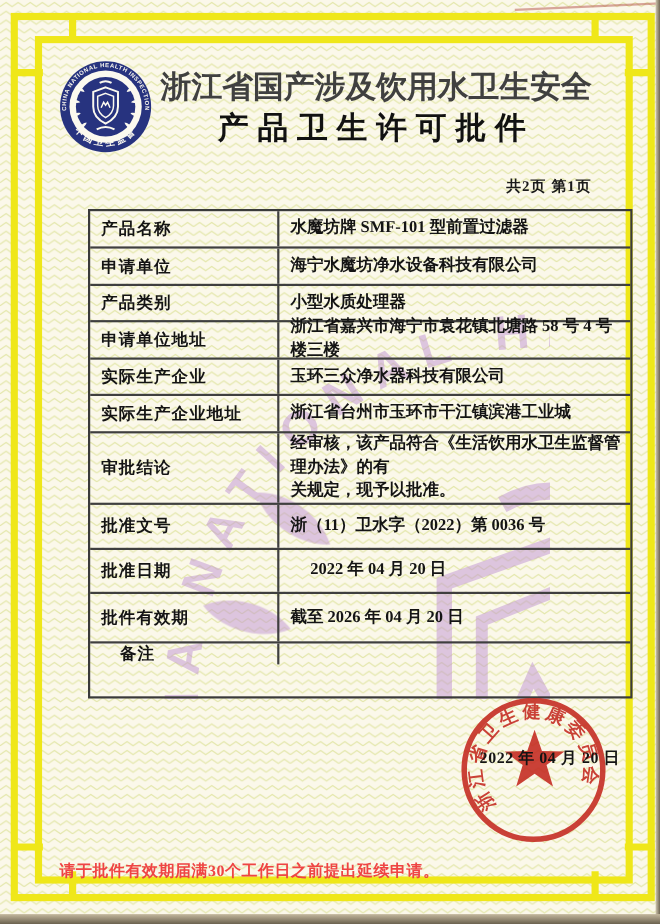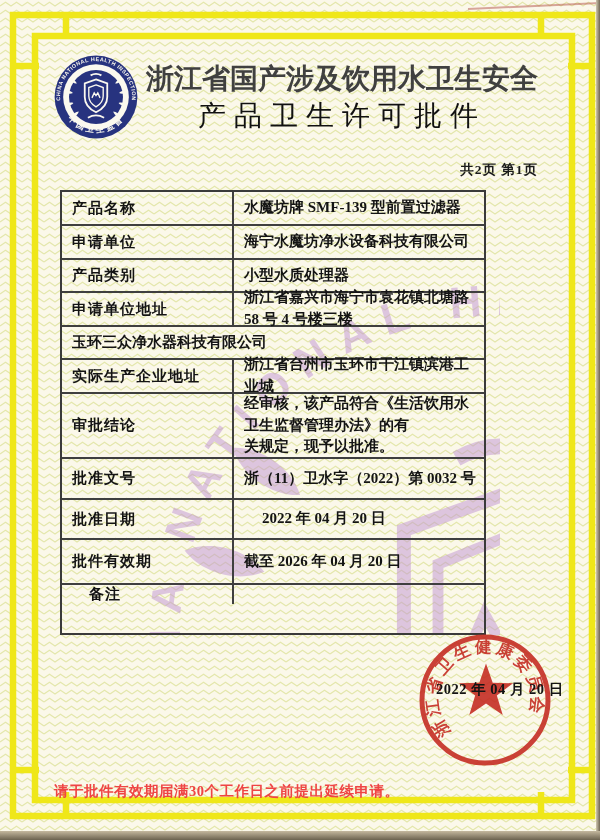--- a/index.html
+++ b/index.html
@@ -9,29 +9,29 @@
     font-family:"Liberation Serif","DejaVu Serif",serif;
   }
   
   .title-block{position:absolute;left:112px;right:28px;top:60px;text-align:center;z-index:6;}
   .title-line1{
     font-family:"Liberation Sans","DejaVu Sans",sans-serif;
     font-weight:bold;font-size:28px;color:#404040;letter-spacing:0px;line-height:1.35;white-space:nowrap;
   }
   .title-line2{
     font-family:"Liberation Sans","DejaVu Sans",sans-serif;
-    font-weight:normal;font-size:28px;color:#111;letter-spacing:8px;line-height:1.3;white-space:nowrap;
+    font-weight:bold;font-size:28px;color:#111;letter-spacing:8px;line-height:1.3;white-space:nowrap;
   }
   .page-info{
     position:absolute;top:161px;right:62px;z-index:6;
     font-size:13.5px;font-weight:bold;color:#1a1a1a;letter-spacing:1px;white-space:nowrap;
   }
   
   .lic-table{
-    position:absolute;left:60px;top:190px;width:426px;z-index:10;
+    position:absolute;left:80px;top:190px;width:495px;z-index:10;
     border:2.5px solid #3a3a3a;box-sizing:border-box;
   }
   .t-row{display:flex;border-bottom:2px solid #3f3f3f;}
   .t-row:last-child{border-bottom:none;flex-direction:column;}
   .t-label{
     width:172px;box-sizing:border-box;flex:none;border-right:2px solid #3f3f3f;
     display:flex;align-items:center;padding-left:10px;
     font-size:15px;font-weight:bold;color:#141414;letter-spacing:1px;
   }
   .t-value{
@@ -174,49 +174,50 @@
 
   <div class="title-block">
     <div class="title-line1">浙江省国产涉及饮用水卫生安全</div>
     <div class="title-line2">产品卫生许可批件</div>
   </div>
   <div class="page-info">共2页 第1页</div>
 
   <div class="lic-table">
     <div class="t-row h32">
       <div class="t-label">产品名称</div>
-      <div class="t-value">水魔坊牌 SMF-139 型前置过滤器</div>
+      <div class="t-value">水魔坊牌 SMF-101 型前置过滤器</div>
     </div>
     <div class="t-row h32">
       <div class="t-label">申请单位</div>
       <div class="t-value">海宁水魔坊净水设备科技有限公司</div>
     </div>
     <div class="t-row h31">
       <div class="t-label">产品类别</div>
       <div class="t-value">小型水质处理器</div>
     </div>
     <div class="t-row h32">
       <div class="t-label">申请单位地址</div>
       <div class="t-value">浙江省嘉兴市海宁市袁花镇北塘路 58 号 4 号楼三楼</div>
     </div>
     <div class="t-row h31">
+      <div class="t-label">实际生产企业</div>
       <div class="t-value">玉环三众净水器科技有限公司</div>
     </div>
     <div class="t-row h32">
       <div class="t-label">实际生产企业地址</div>
       <div class="t-value">浙江省台州市玉环市干江镇滨港工业城</div>
     </div>
     <div class="t-row h63">
       <div class="t-label">审批结论</div>
       <div class="t-value">经审核，该产品符合《生活饮用水卫生监督管理办法》的有
 关规定，现予以批准。</div>
     </div>
     <div class="t-row h39">
       <div class="t-label">批准文号</div>
-      <div class="t-value">浙（11）卫水字（2022）第 0032 号</div>
+      <div class="t-value">浙（11）卫水字（2022）第 0036 号</div>
     </div>
     <div class="t-row h38 indent-date">
       <div class="t-label">批准日期</div>
       <div class="t-value">2022 年 04 月 20 日</div>
     </div>
     <div class="t-row h43">
       <div class="t-label">批件有效期</div>
       <div class="t-value">截至 2026 年 04 月 20 日</div>
     </div>
     <div class="t-row h48 indent-remark">

